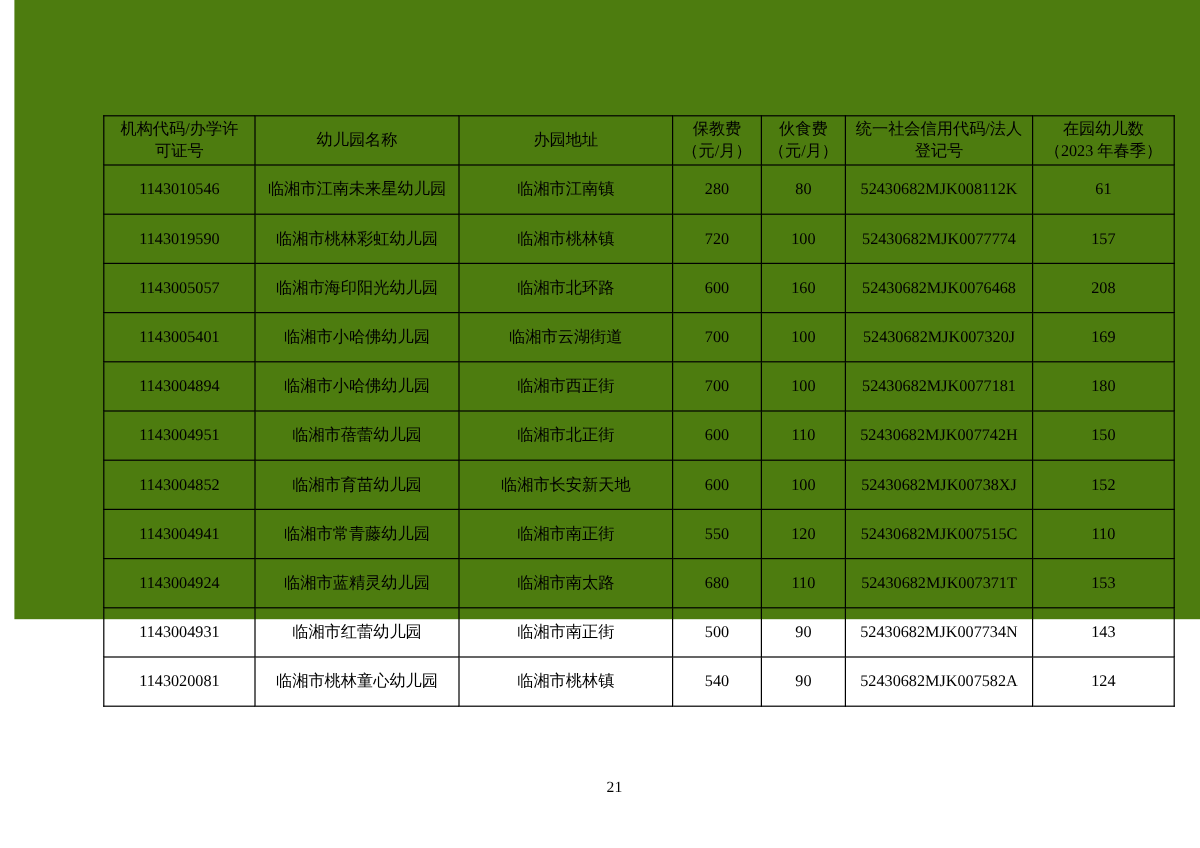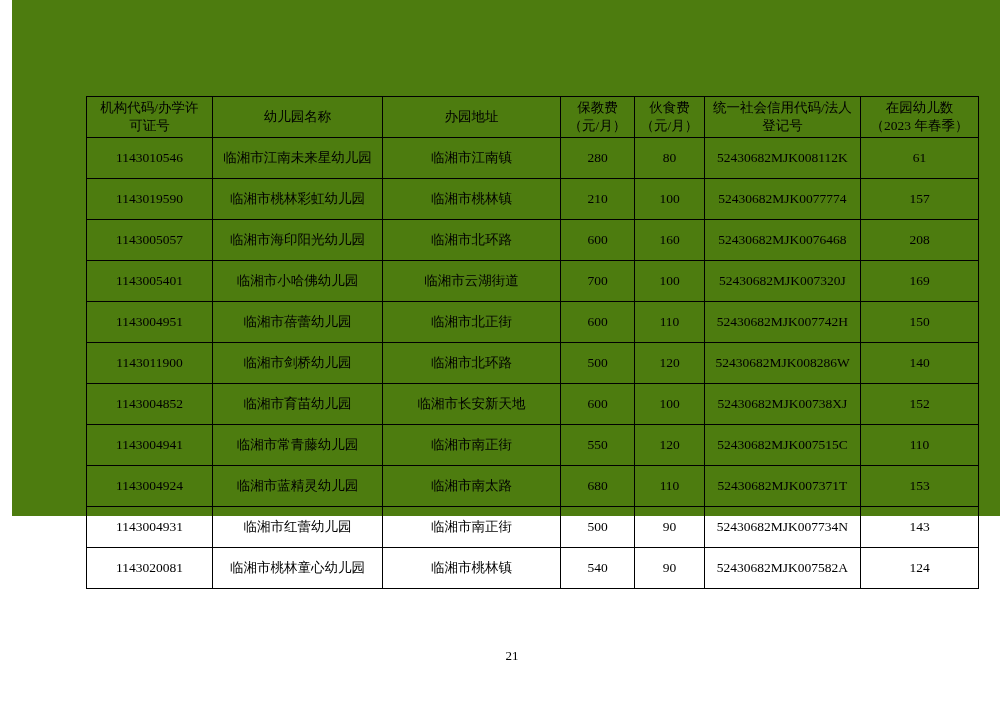--- a/index.html
+++ b/index.html
@@ -125,21 +125,21 @@
           <td>临湘市江南镇</td>
           <td class="num-cell">280</td>
           <td class="num-cell">80</td>
           <td class="code-cell">52430682MJK008112K</td>
           <td class="num-cell">61</td>
         </tr>
         <tr>
           <td class="code-cell">1143019590</td>
           <td>临湘市桃林彩虹幼儿园</td>
           <td>临湘市桃林镇</td>
-          <td class="num-cell">210</td>
+          <td class="num-cell">720</td>
           <td class="num-cell">100</td>
           <td class="code-cell">52430682MJK0077774</td>
           <td class="num-cell">157</td>
         </tr>
         <tr>
           <td class="code-cell">1143005057</td>
           <td>临湘市海印阳光幼儿园</td>
           <td>临湘市北环路</td>
           <td class="num-cell">600</td>
           <td class="num-cell">160</td>
@@ -149,38 +149,38 @@
         <tr>
           <td class="code-cell">1143005401</td>
           <td>临湘市小哈佛幼儿园</td>
           <td>临湘市云湖街道</td>
           <td class="num-cell">700</td>
           <td class="num-cell">100</td>
           <td class="code-cell">52430682MJK007320J</td>
           <td class="num-cell">169</td>
         </tr>
         <tr>
+          <td class="code-cell">1143004894</td>
+          <td>临湘市小哈佛幼儿园</td>
+          <td>临湘市西正街</td>
+          <td class="num-cell">700</td>
+          <td class="num-cell">100</td>
+          <td class="code-cell">52430682MJK0077181</td>
+          <td class="num-cell">180</td>
+        </tr>
+        <tr>
           <td class="code-cell">1143004951</td>
           <td>临湘市蓓蕾幼儿园</td>
           <td>临湘市北正街</td>
           <td class="num-cell">600</td>
           <td class="num-cell">110</td>
           <td class="code-cell">52430682MJK007742H</td>
           <td class="num-cell">150</td>
         </tr>
         <tr>
-          <td class="code-cell">1143011900</td>
-          <td>临湘市剑桥幼儿园</td>
-          <td>临湘市北环路</td>
-          <td class="num-cell">500</td>
-          <td class="num-cell">120</td>
-          <td class="code-cell">52430682MJK008286W</td>
-          <td class="num-cell">140</td>
-        </tr>
-        <tr>
           <td class="code-cell">1143004852</td>
           <td>临湘市育苗幼儿园</td>
           <td>临湘市长安新天地</td>
           <td class="num-cell">600</td>
           <td class="num-cell">100</td>
           <td class="code-cell">52430682MJK00738XJ</td>
           <td class="num-cell">152</td>
         </tr>
         <tr>
           <td class="code-cell">1143004941</td>

